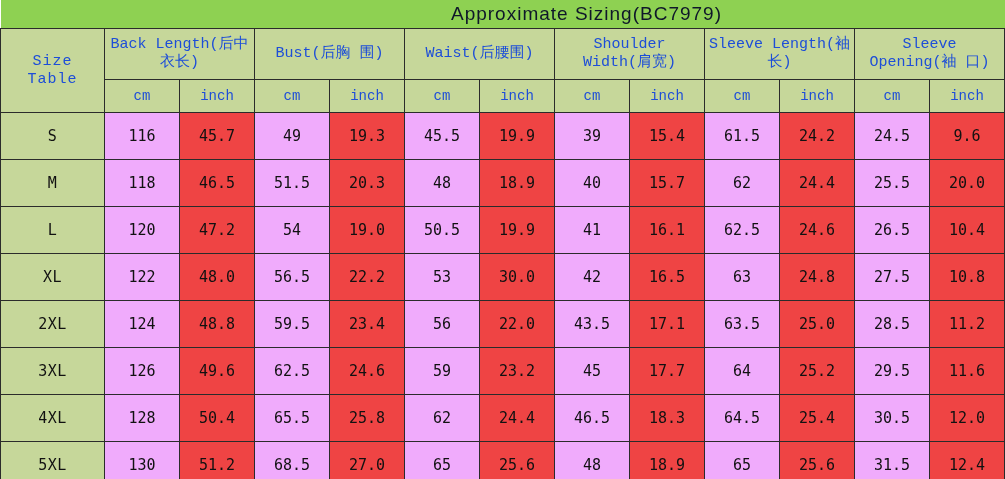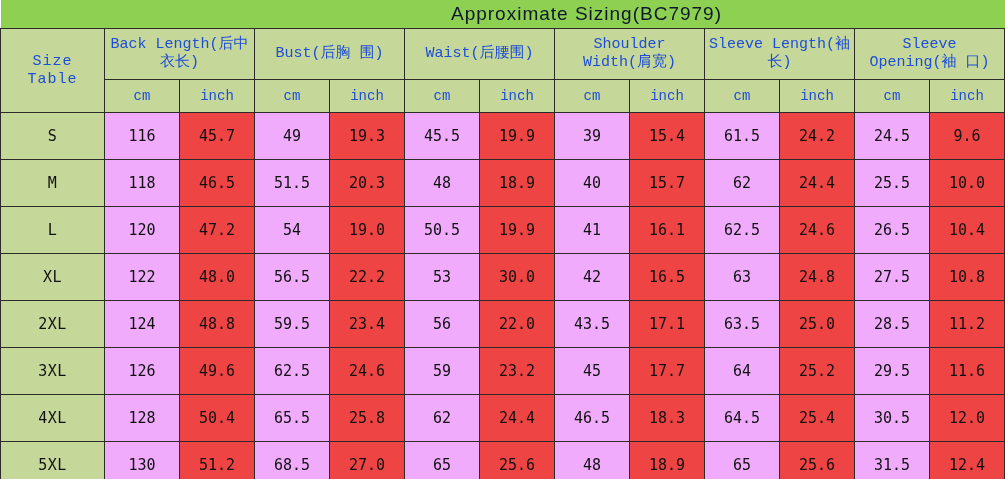--- a/index.html
+++ b/index.html
@@ -163,21 +163,21 @@
           <td class="inch-cell">46.5</td>
           <td class="cm-cell">51.5</td>
           <td class="inch-cell">20.3</td>
           <td class="cm-cell">48</td>
           <td class="inch-cell">18.9</td>
           <td class="cm-cell">40</td>
           <td class="inch-cell">15.7</td>
           <td class="cm-cell">62</td>
           <td class="inch-cell">24.4</td>
           <td class="cm-cell">25.5</td>
-          <td class="inch-cell">10.0</td>
+          <td class="inch-cell">20.0</td>
         </tr>
         <tr class="data-row">
           <td class="size-label">L</td>
           <td class="cm-cell">120</td>
           <td class="inch-cell">47.2</td>
           <td class="cm-cell">54</td>
           <td class="inch-cell">19.0</td>
           <td class="cm-cell">50.5</td>
           <td class="inch-cell">19.9</td>
           <td class="cm-cell">41</td>

